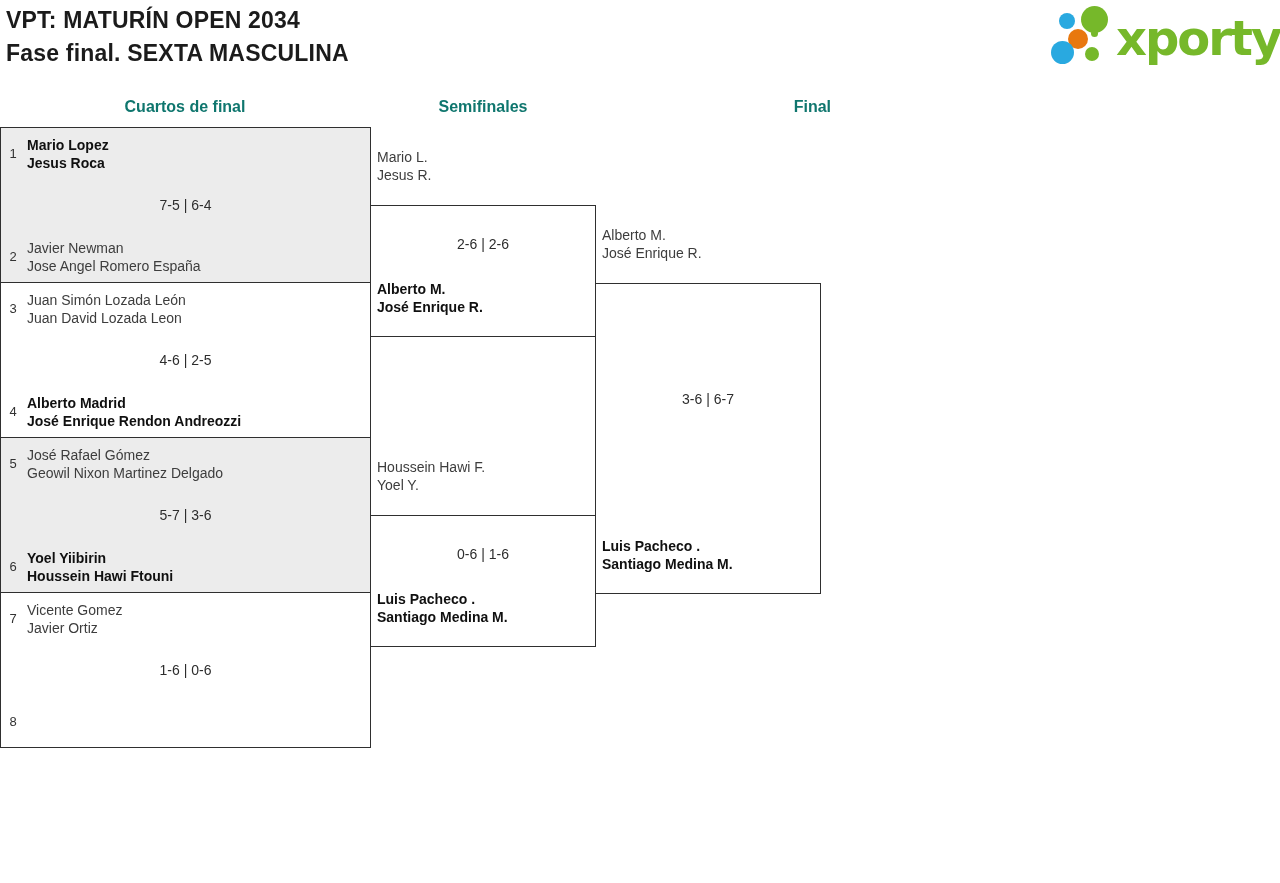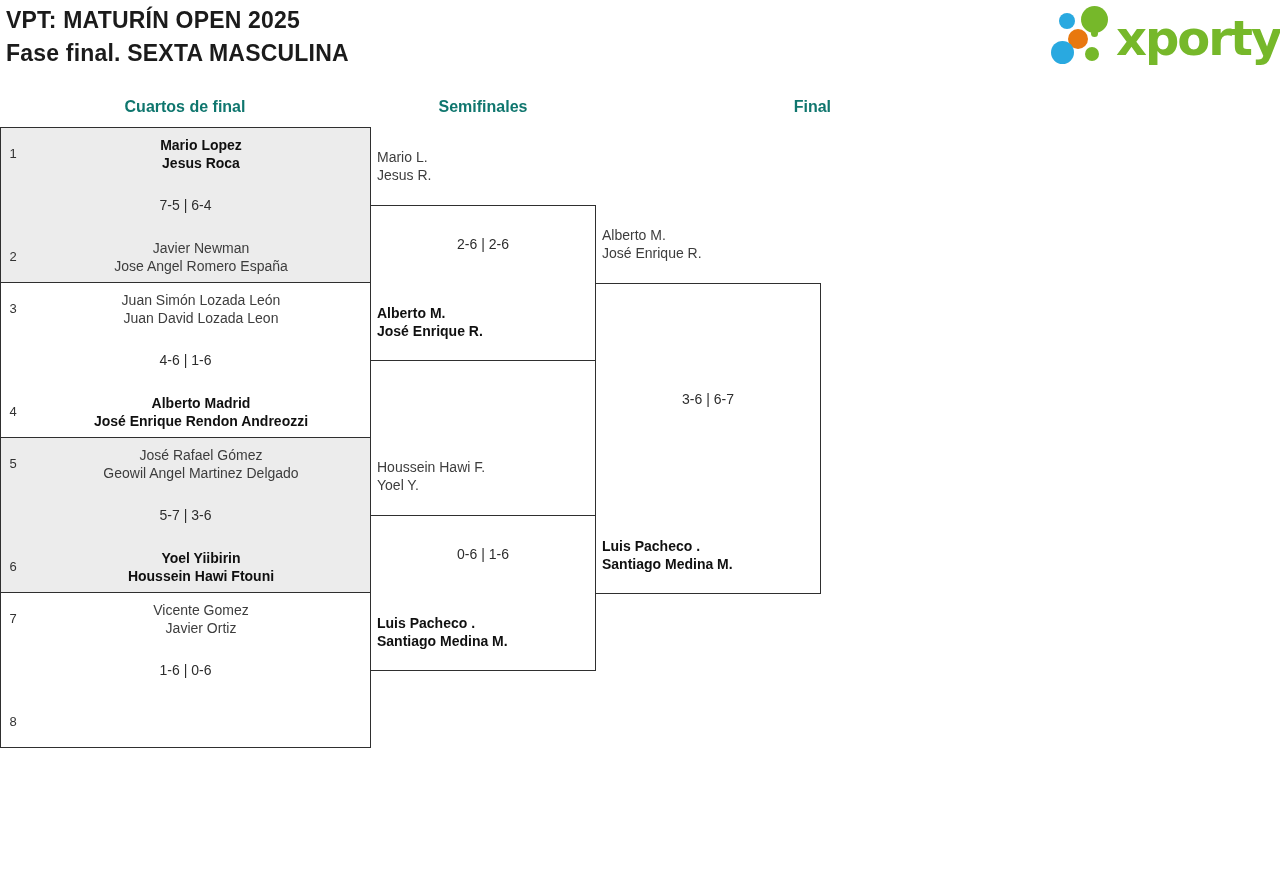--- a/index.html
+++ b/index.html
@@ -28,49 +28,49 @@
 
   
   .round-header{position:absolute;top:98px;height:18px;line-height:18px;
                 font-size:16px;font-weight:700;text-align:center;color:#0f766e;}
   .rh1{left:0;width:370px;} .rh2{left:370px;width:226px;} .rh3{left:605px;width:226px;text-align:right;}
 
   
   .match-box{position:absolute;box-sizing:border-box;border:1px solid var(--border);background:#fff;}
   .match-box.alt{background:var(--altbg);}
   .qf{left:0;width:371px;height:156px;}
-  .sf{left:370px;width:226px;height:156px;}
+  .sf{left:370px;width:226px;height:132px;}
   .fin{left:595px;width:226px;height:311px;}
 
   .seed{position:absolute;left:0;width:24px;text-align:center;font-size:13px;color:#333;
         height:36px;line-height:36px;}
   .seed.s-top{top:8px;} .seed.s-bottom{bottom:7px;}
 
   .team{font-size:14px;line-height:18px;color:var(--loser);white-space:nowrap;}
   .team.winner{font-weight:700;color:var(--winner);}
-  .qf .team{position:absolute;left:32px;width:336px;text-align:center;}
+  .qf .team{position:absolute;left:26px;width:336px;}
   .qf .team.t-top{top:8px;} .qf .team.t-bottom{bottom:7px;}
 
   .score{position:absolute;left:0;width:100%;text-align:center;font-size:14px;
          line-height:18px;color:#2d2d2d;}
   .qf .score{top:50%;margin-top:-9px;}
 
   .inbox-team{position:absolute;left:6px;bottom:20px;width:212px;}
 
   
   .floater{position:absolute;width:218px;font-size:14px;line-height:18px;color:var(--loser);
            white-space:nowrap;}
 </style>
 </head>
 <body>
 
 <div class="page">
 
   <div class="title">
-    <div>VPT: MATURÍN OPEN 2025</div>
+    <div>VPT: MATURÍN OPEN 2034</div>
     <div>Fase final. SEXTA MASCULINA</div>
   </div>
 
   <div class="logo">
     <span class="dot blue-top"></span>
     <span class="dot green-big"></span>
     <span class="dot green-tiny"></span>
     <span class="dot orange-mid"></span>
     <span class="dot blue-big"></span>
     <span class="dot green-small"></span>
@@ -94,33 +94,33 @@
       <div>Jose Angel Romero España</div>
     </div>
   </div>
 
   <div class="match-box qf" style="top:282px;">
     <div class="seed s-top">3</div>
     <div class="team t-top">
       <div>Juan Simón Lozada León</div>
       <div>Juan David Lozada Leon</div>
     </div>
-    <div class="score">4-6 | 1-6</div>
+    <div class="score">4-6 | 2-5</div>
     <div class="seed s-bottom">4</div>
     <div class="team t-bottom winner">
       <div>Alberto Madrid</div>
       <div>José Enrique Rendon Andreozzi</div>
     </div>
   </div>
 
   <div class="match-box qf alt" style="top:437px;">
     <div class="seed s-top">5</div>
     <div class="team t-top">
       <div>José Rafael Gómez</div>
-      <div>Geowil Angel Martinez Delgado</div>
+      <div>Geowil Nixon Martinez Delgado</div>
     </div>
     <div class="score">5-7 | 3-6</div>
     <div class="seed s-bottom">6</div>
     <div class="team t-bottom winner">
       <div>Yoel Yiibirin</div>
       <div>Houssein Hawi Ftouni</div>
     </div>
   </div>
 
   <div class="match-box qf" style="top:592px;">

